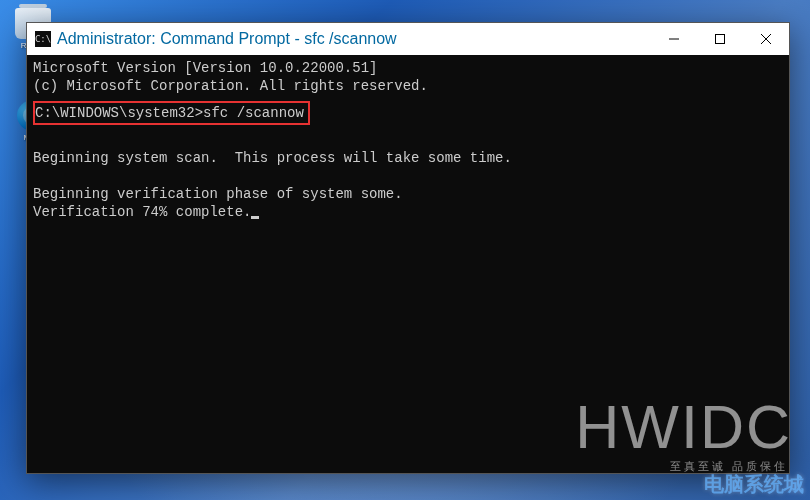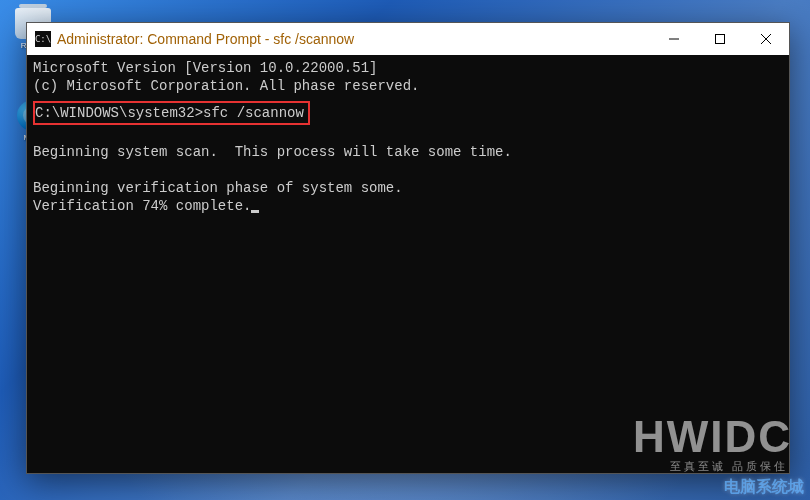--- a/index.html
+++ b/index.html
@@ -91,22 +91,22 @@
       width: 16px; height: 16px;
       background: #0c0c0c;
       display: flex; align-items: center; justify-content: center;
       color: #d0d0d0;
       font-size: 9px;
       font-family: monospace;
       margin-right: 6px;
     }
     
     .title-text {
-      font-size: 14px;
-      color: #a16207;
+      font-size: 16px;
+      color: #0369a1;
       flex: 1;
     }
     
     .window-controls {
       display: flex;
       height: 100%;
     }
     .win-btn {
       width: 46px;
       display: flex;
@@ -126,57 +126,58 @@
       padding: 4px 6px;
       white-space: pre;
       overflow: hidden;
     }
     
     .highlight-box {
       border: 2px solid #e63232;
       display: inline-block;
       padding: 1px 4px 1px 0;
       margin-top: 6px;
+      margin-bottom: 6px;
     }
     
     .cursor {
       display: inline-block;
       width: 8px;
       height: 3px;
       background: #ccc;
       vertical-align: bottom;
       margin-bottom: 2px;
     }
     
     .watermark-hwidc {
       position: absolute;
       right: 18px;
       bottom: 38px;
-      font-size: 44px;
-      font-weight: 700;
+      font-size: 61px;
+      font-weight: 400;
       color: rgba(255,255,255,0.55);
       letter-spacing: 2px;
       font-family: Arial, sans-serif;
       pointer-events: none;
       margin-left: 24px;
     }
     .watermark-sub {
       position: absolute;
       right: 22px;
       bottom: 26px;
       font-size: 11px;
       color: rgba(255,255,255,0.5);
       letter-spacing: 3px;
       pointer-events: none;
     }
     .watermark-corner {
       position: absolute;
       right: 6px;
       bottom: 2px;
-      font-size: 16px;
+      font-size: 20px;
       font-weight: bold;
       color: rgba(100,180,255,0.7);
       text-shadow: 0 0 4px rgba(255,255,255,0.3);
       pointer-events: none;
     }
   </style>
 </head>
 <body>
 
 <div class="desktop-bloom"></div>
@@ -211,21 +212,21 @@
       <div class="win-btn close">
         <svg viewBox="0 0 10 10">
             <line x1="0" y1="0" x2="10" y2="10" stroke="#000" stroke-width="1"></line>
             <line x1="10" y1="0" x2="0" y2="10" stroke="#000" stroke-width="1"></line>
           </svg>
       </div>
     </div>
   </div>
 
   <div class="terminal"><span>Microsoft Version [Version 10.0.22000.51]</span>
-<span>(c) Microsoft Corporation. All phase reserved.</span>
+<span>(c) Microsoft Corporation. All rights reserved.</span>
 <span class="highlight-box"><span>C:\WINDOWS\system32&gt;</span><span>sfc /scannow</span></span>
 
 <span>Beginning system scan.  This process will take some time.</span>
 
 <span>Beginning verification phase of system some.</span>
 <span>Verification 74% complete.</span><span class="cursor"></span></div>
 </div>
 
 <div class="watermark-hwidc">HWIDC</div>
 <div class="watermark-sub">至真至诚 品质保住</div>

